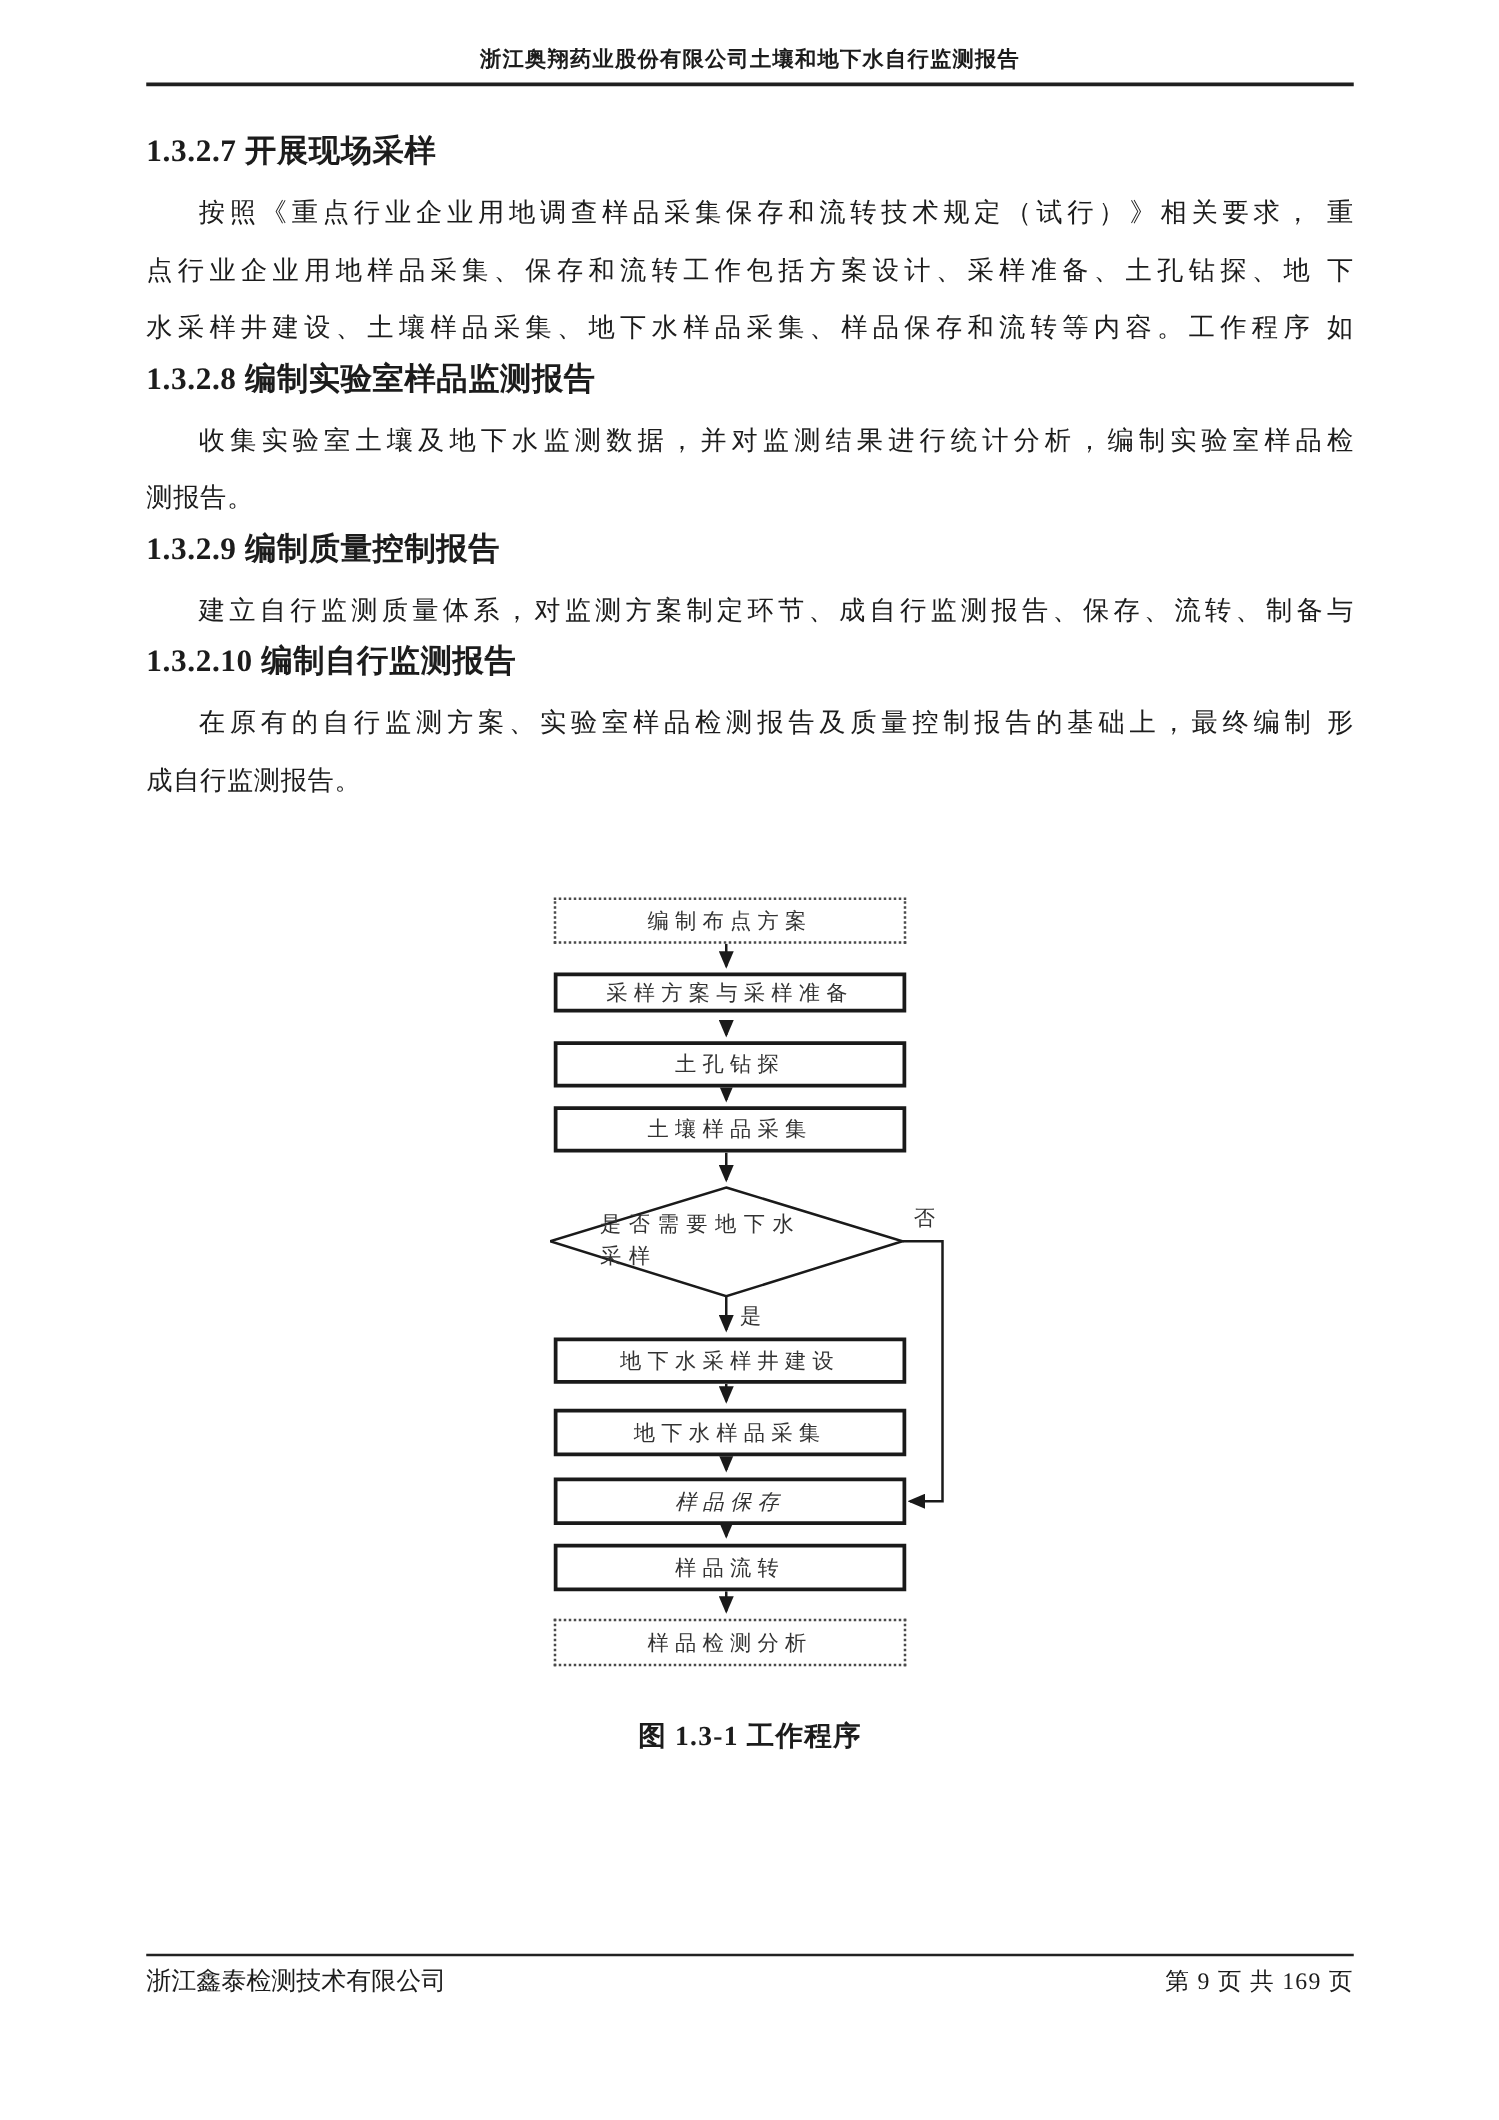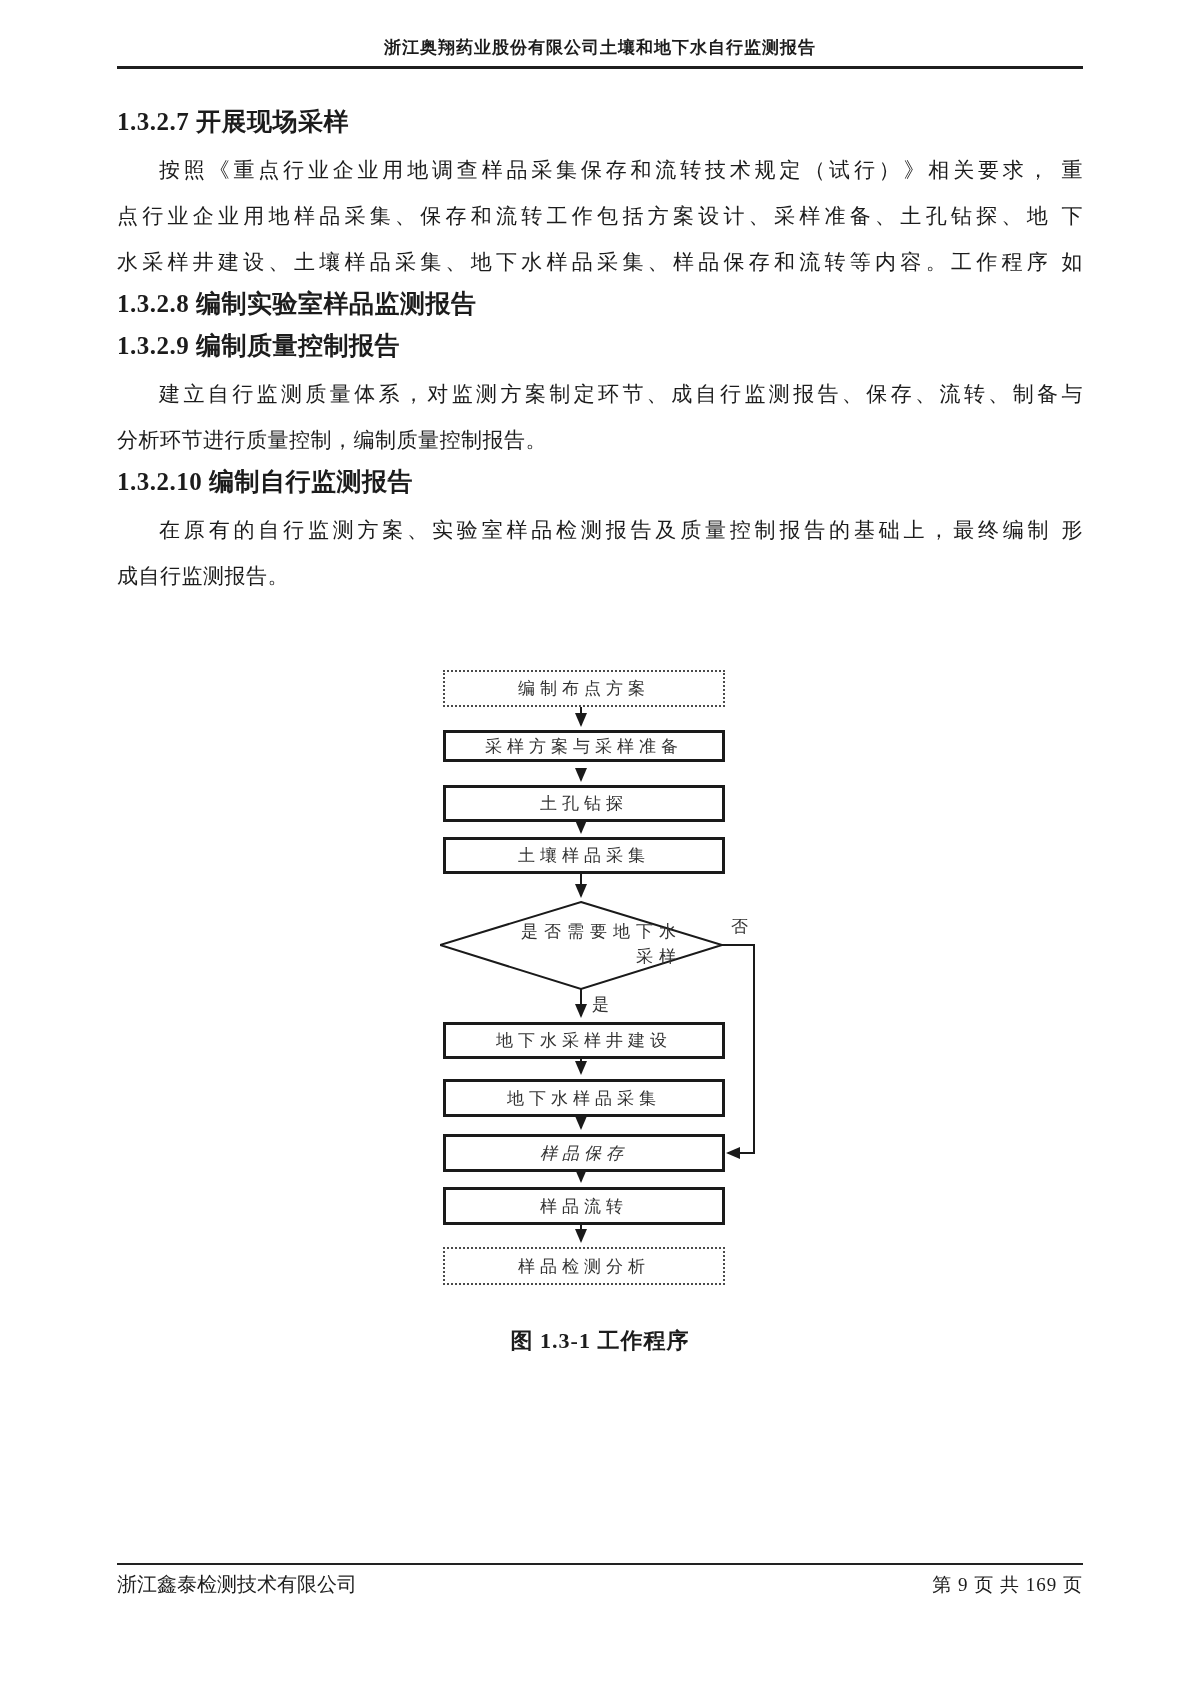--- a/index.html
+++ b/index.html
@@ -68,21 +68,21 @@
     white-space: nowrap;
   }
   .fbox.solid  { border: 3px solid #1a1a1a; }
   .fbox.dashed { border: 2px dotted #4a4a4a; }
 
   .dtext {
     position: absolute;
     left: 40px;
     top: 252px;
     width: 202px;
-    text-align: right;
+    text-align: left;
     font-size: 17px;
     line-height: 25px;
     letter-spacing: 6px;
     color: #333333;
   }
   .lbl {
     position: absolute;
     font-size: 17px;
     color: #333333;
   }
@@ -123,25 +123,28 @@
     </div>
 
     <h2 class="sec first">1.3.2.7 开展现场采样</h2>
     <div class="para">
       <div class="pline jfull indent">按照《重点行业企业用地调查样品采集保存和流转技术规定（试行）》相关要求， 重</div>
       <div class="pline jfull">点行业企业用地样品采集、保存和流转工作包括方案设计、采样准备、土孔钻探、地 下</div>
       <div class="pline jfull">水采样井建设、土壤样品采集、地下水样品采集、样品保存和流转等内容。工作程序 如</div>
     </div>
 
     <h2 class="sec">1.3.2.8 编制实验室样品监测报告</h2>
+    <div class="para">
+      <div class="pline jfull indent">收集实验室土壤及地下水监测数据，并对监测结果进行统计分析，编制实验室样品检</div>
+      <div class="pline">测报告。</div>
+    </div>
 
     <h2 class="sec">1.3.2.9 编制质量控制报告</h2>
     <div class="para">
       <div class="pline jfull indent">建立自行监测质量体系，对监测方案制定环节、成自行监测报告、保存、流转、制备与</div>
-      <div class="pline">分析环节进行质量控制，编制质量控制报告。</div>
     </div>
 
     <h2 class="sec">1.3.2.10 编制自行监测报告</h2>
     <div class="para">
       <div class="pline jfull indent">在原有的自行监测方案、实验室样品检测报告及质量控制报告的基础上，最终编制 形</div>
       <div class="pline">成自行监测报告。</div>
     </div>
 
     <div class="flowchart">
       <svg width="322" height="625" viewBox="0 0 322 625">

